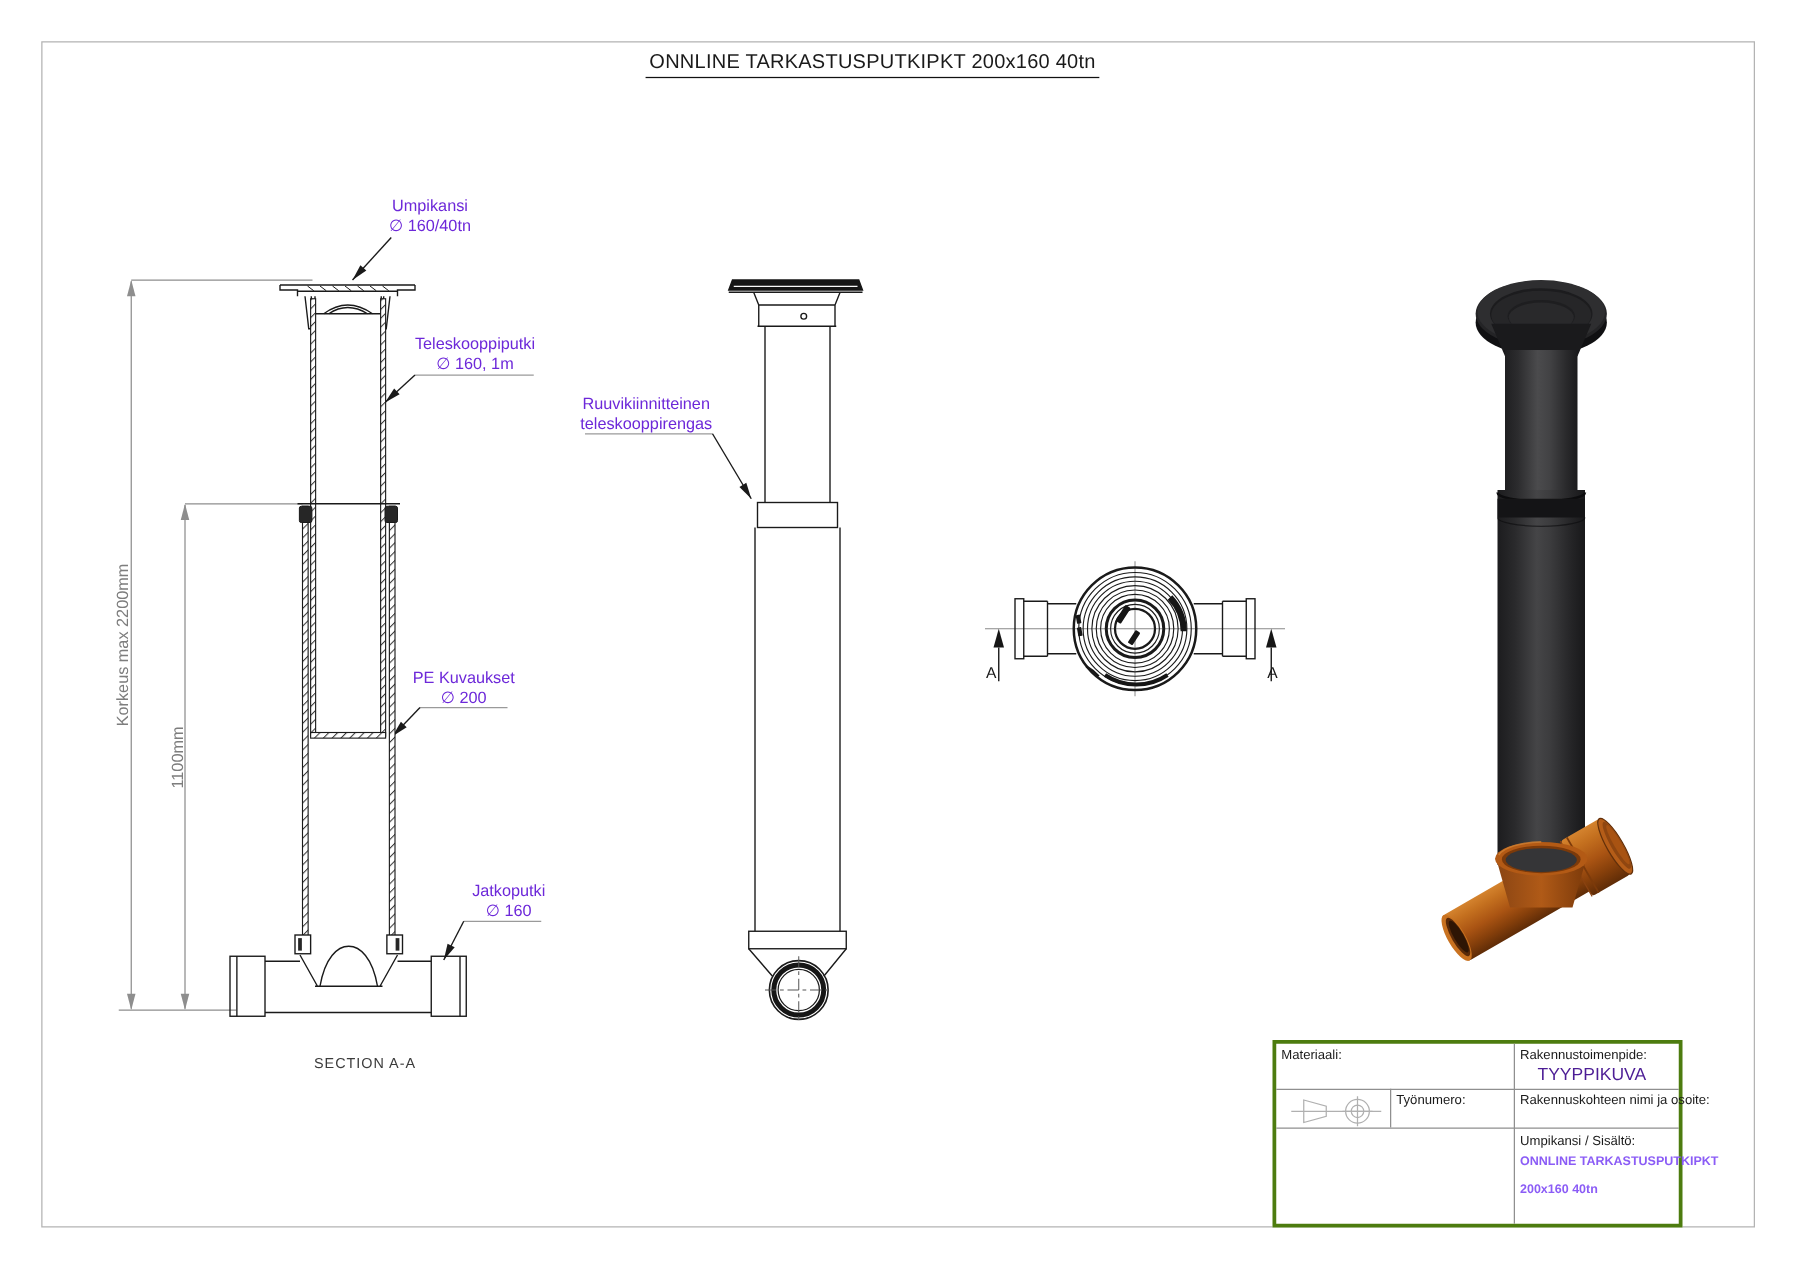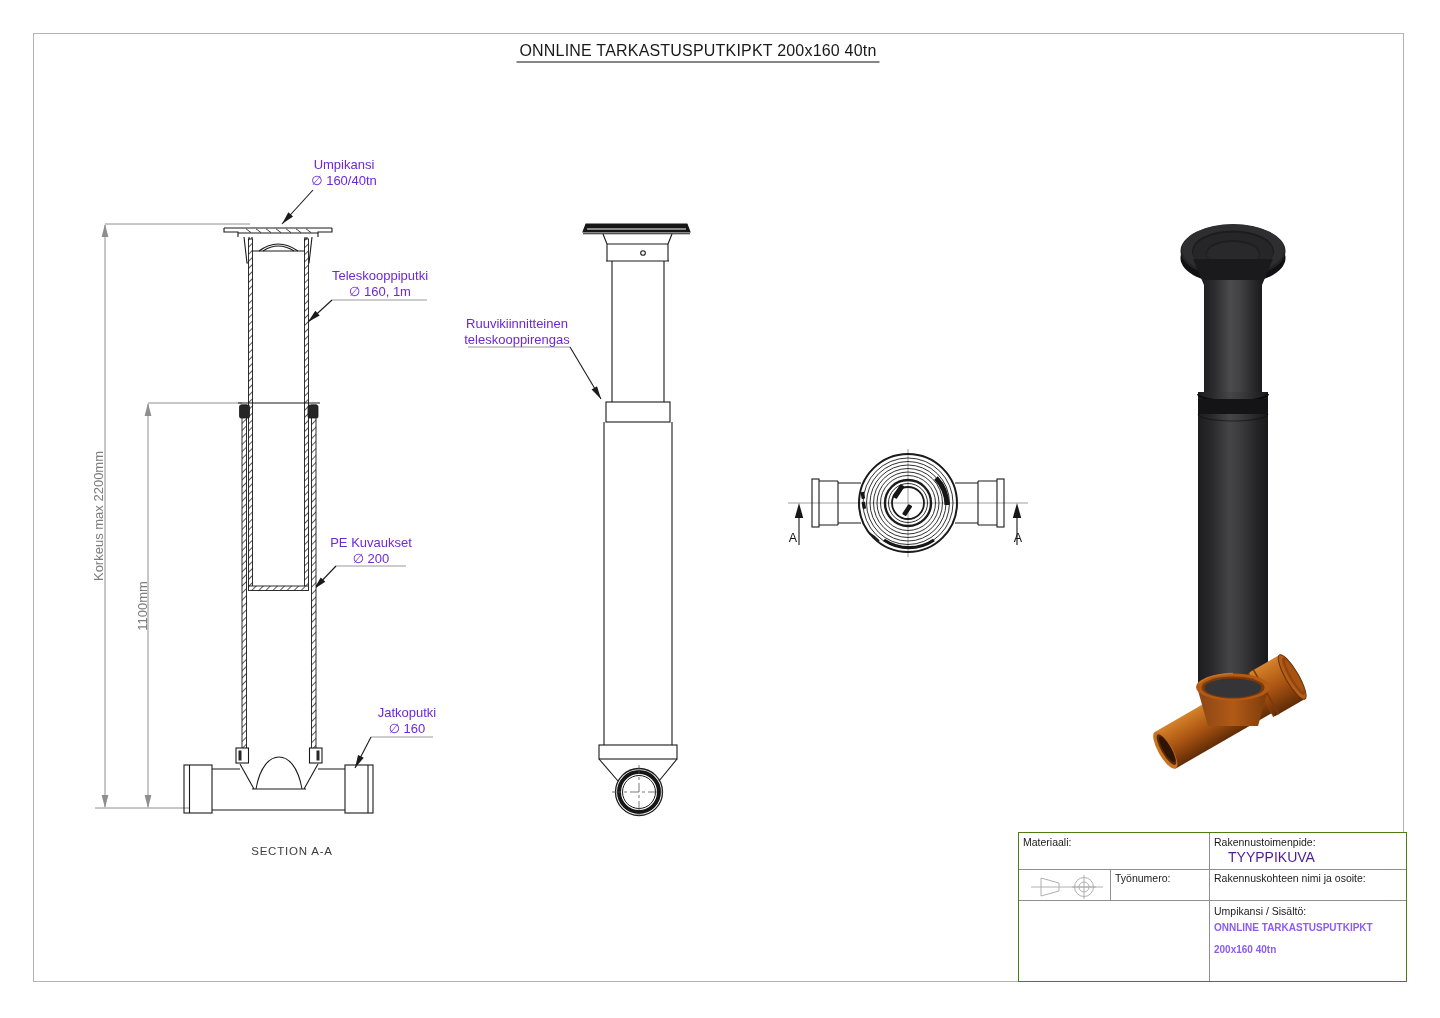--- a/index.html
+++ b/index.html
@@ -13,22 +13,22 @@
   .lbl{position:absolute;transform:translate(-50%,-50%);text-align:center;
        font-size:13px;line-height:15.5px;color:#6d28d9;white-space:nowrap;}
   .lbl .l{display:block;}
   .dimtxt{position:absolute;transform:translate(-50%,-50%) rotate(-90deg);
           font-size:13px;color:#7d7d7d;white-space:nowrap;}
   .caption{position:absolute;transform:translate(-50%,-50%);font-size:11.5px;
            letter-spacing:.8px;color:#3c3c3c;white-space:nowrap;}
   .cutlbl{position:absolute;transform:translate(-50%,-50%);font-size:12.5px;color:#161616;}
   svg.lines{position:absolute;left:0;top:0;pointer-events:none;}
   
-  .tblock{position:absolute;left:1018px;top:832px;width:389px;height:150px;
-          border:1px solid #4d7c0f;box-sizing:border-box;background:#fff;}
+  .tblock{position:absolute;left:1018px;top:832px;width:328px;height:150px;
+          border:3px solid #4d7c0f;box-sizing:border-box;background:#fff;}
   .tb-h1{position:absolute;left:0;top:36px;width:100%;height:0;border-top:1px solid #8f8f8f;}
   .tb-h2{position:absolute;left:0;top:67px;width:100%;height:0;border-top:1px solid #8f8f8f;}
   .tb-v1{position:absolute;left:190px;top:0;height:100%;width:0;border-left:1px solid #8f8f8f;}
   .tb-v2{position:absolute;left:91px;top:36px;height:31px;width:0;border-left:1px solid #8f8f8f;}
   .tb-lab{position:absolute;font-size:10.5px;color:#1a1a1a;white-space:nowrap;}
   .tb-val{position:absolute;font-size:14px;color:#4c1d95;white-space:nowrap;margin-left:14px;}
   .tb-big{position:absolute;font-size:10px;color:#8b5cf6;white-space:nowrap;font-weight:bold;}
 </style>
 </head>
 <body>

